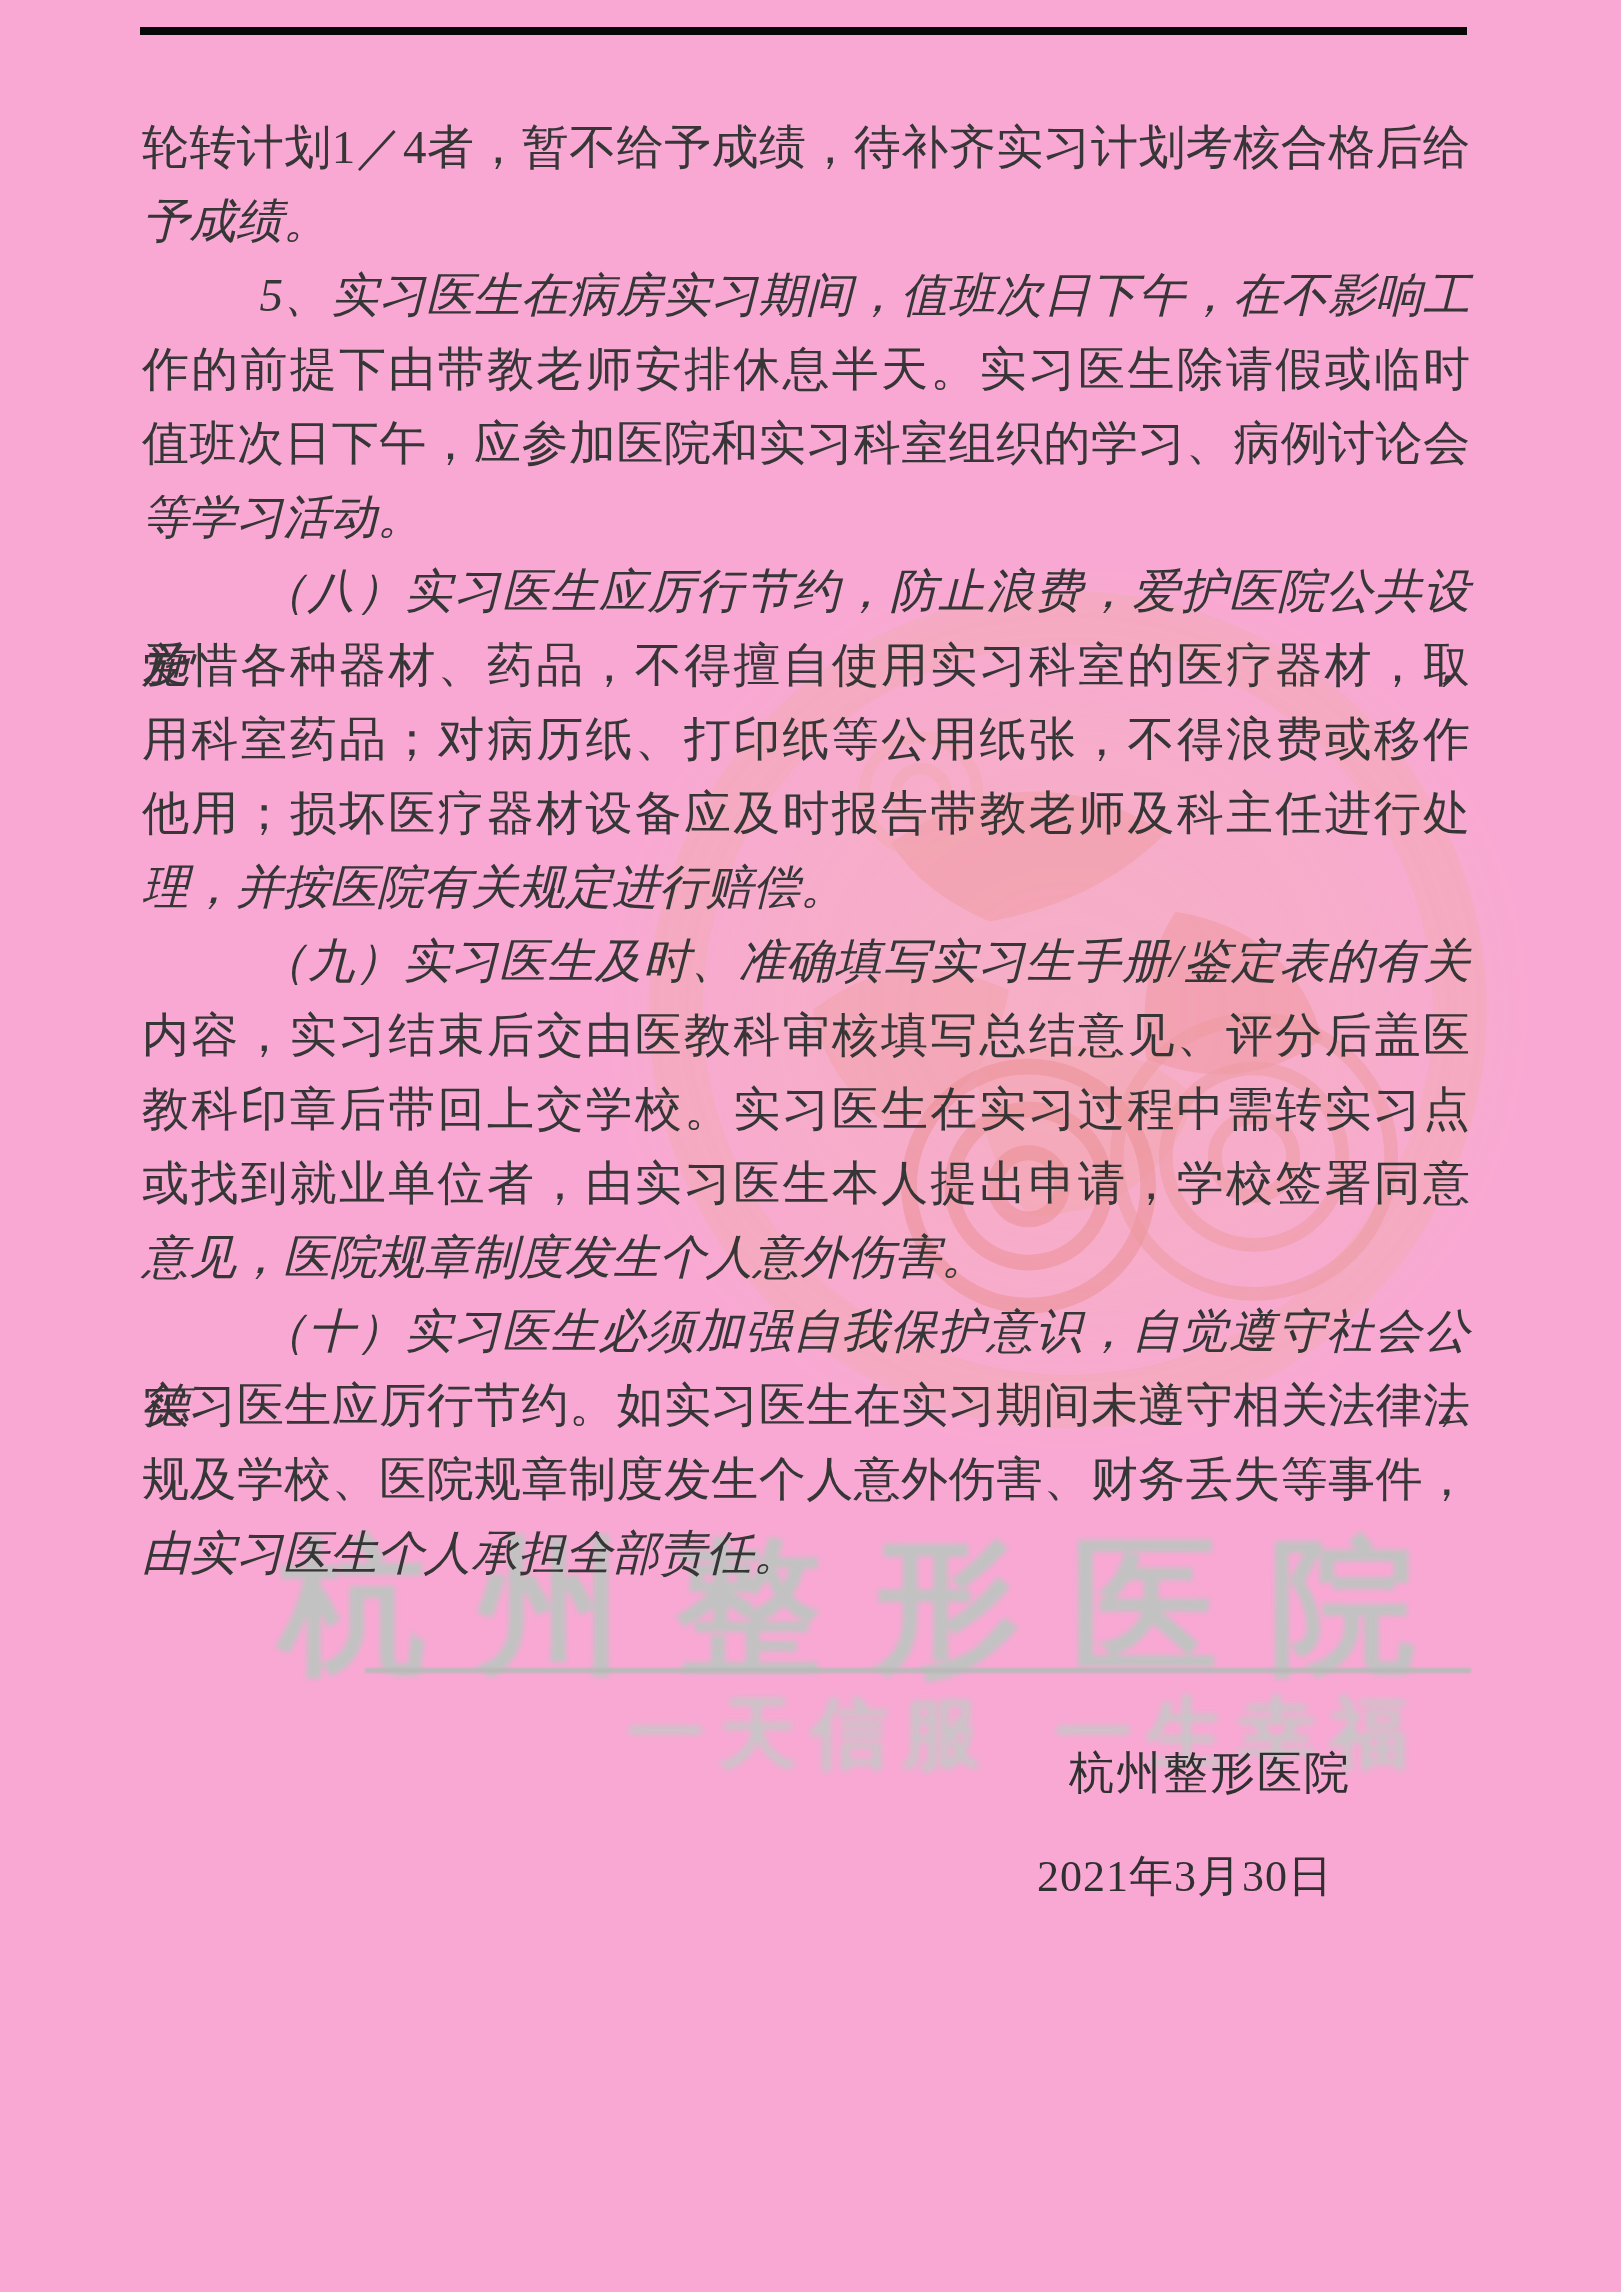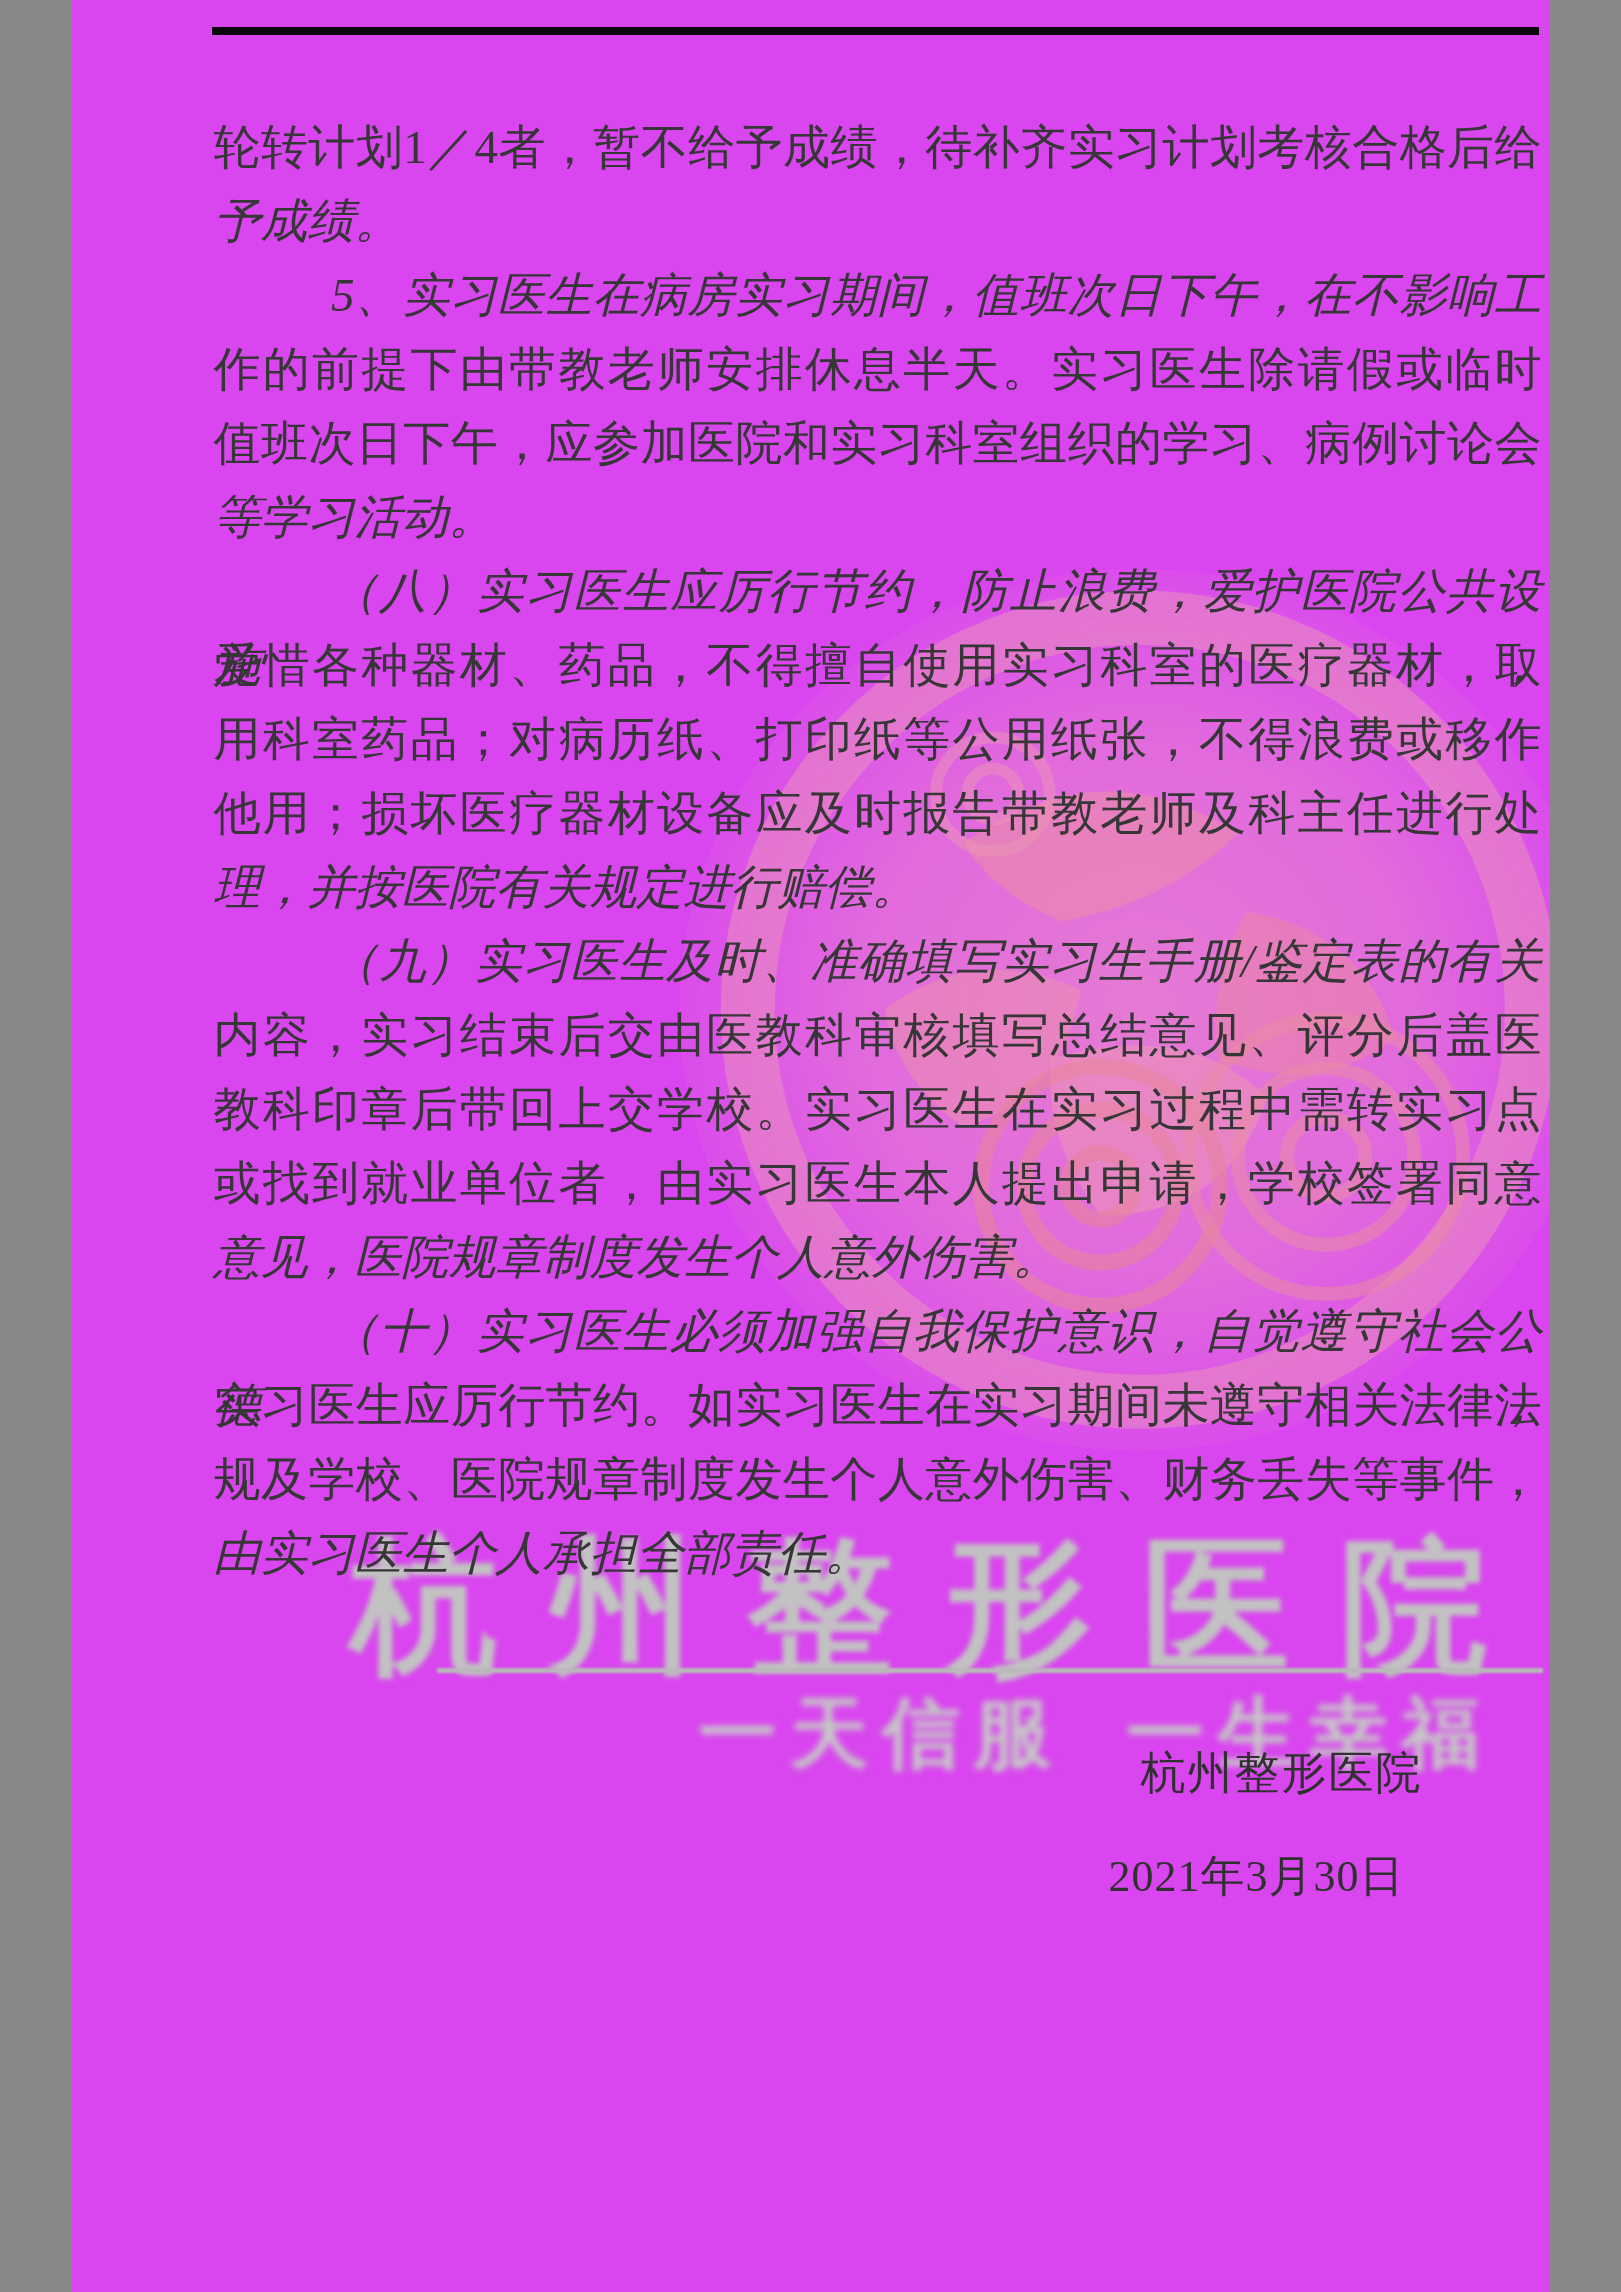--- a/index.html
+++ b/index.html
@@ -1,21 +1,21 @@
 <!DOCTYPE html>
 <html><head>
 <meta charset="utf-8">
 <style>
   html,body { margin:0; padding:0; background:#888; }
   .page {
     position: relative;
-    width: 1478px;
+    width: 1621px;
     height: 2293px;
     margin: 0 auto;
-    background: #d946ef;
+    background: #f9a8d4;
     overflow: hidden;
     font-family: "Liberation Serif", "DejaVu Serif", serif;
   }
   .top-rule {
     position: absolute;
     left: 140px; top: 26.5px;
     width: 1327px; height: 8.8px;
     background: #080808;
   }
   

